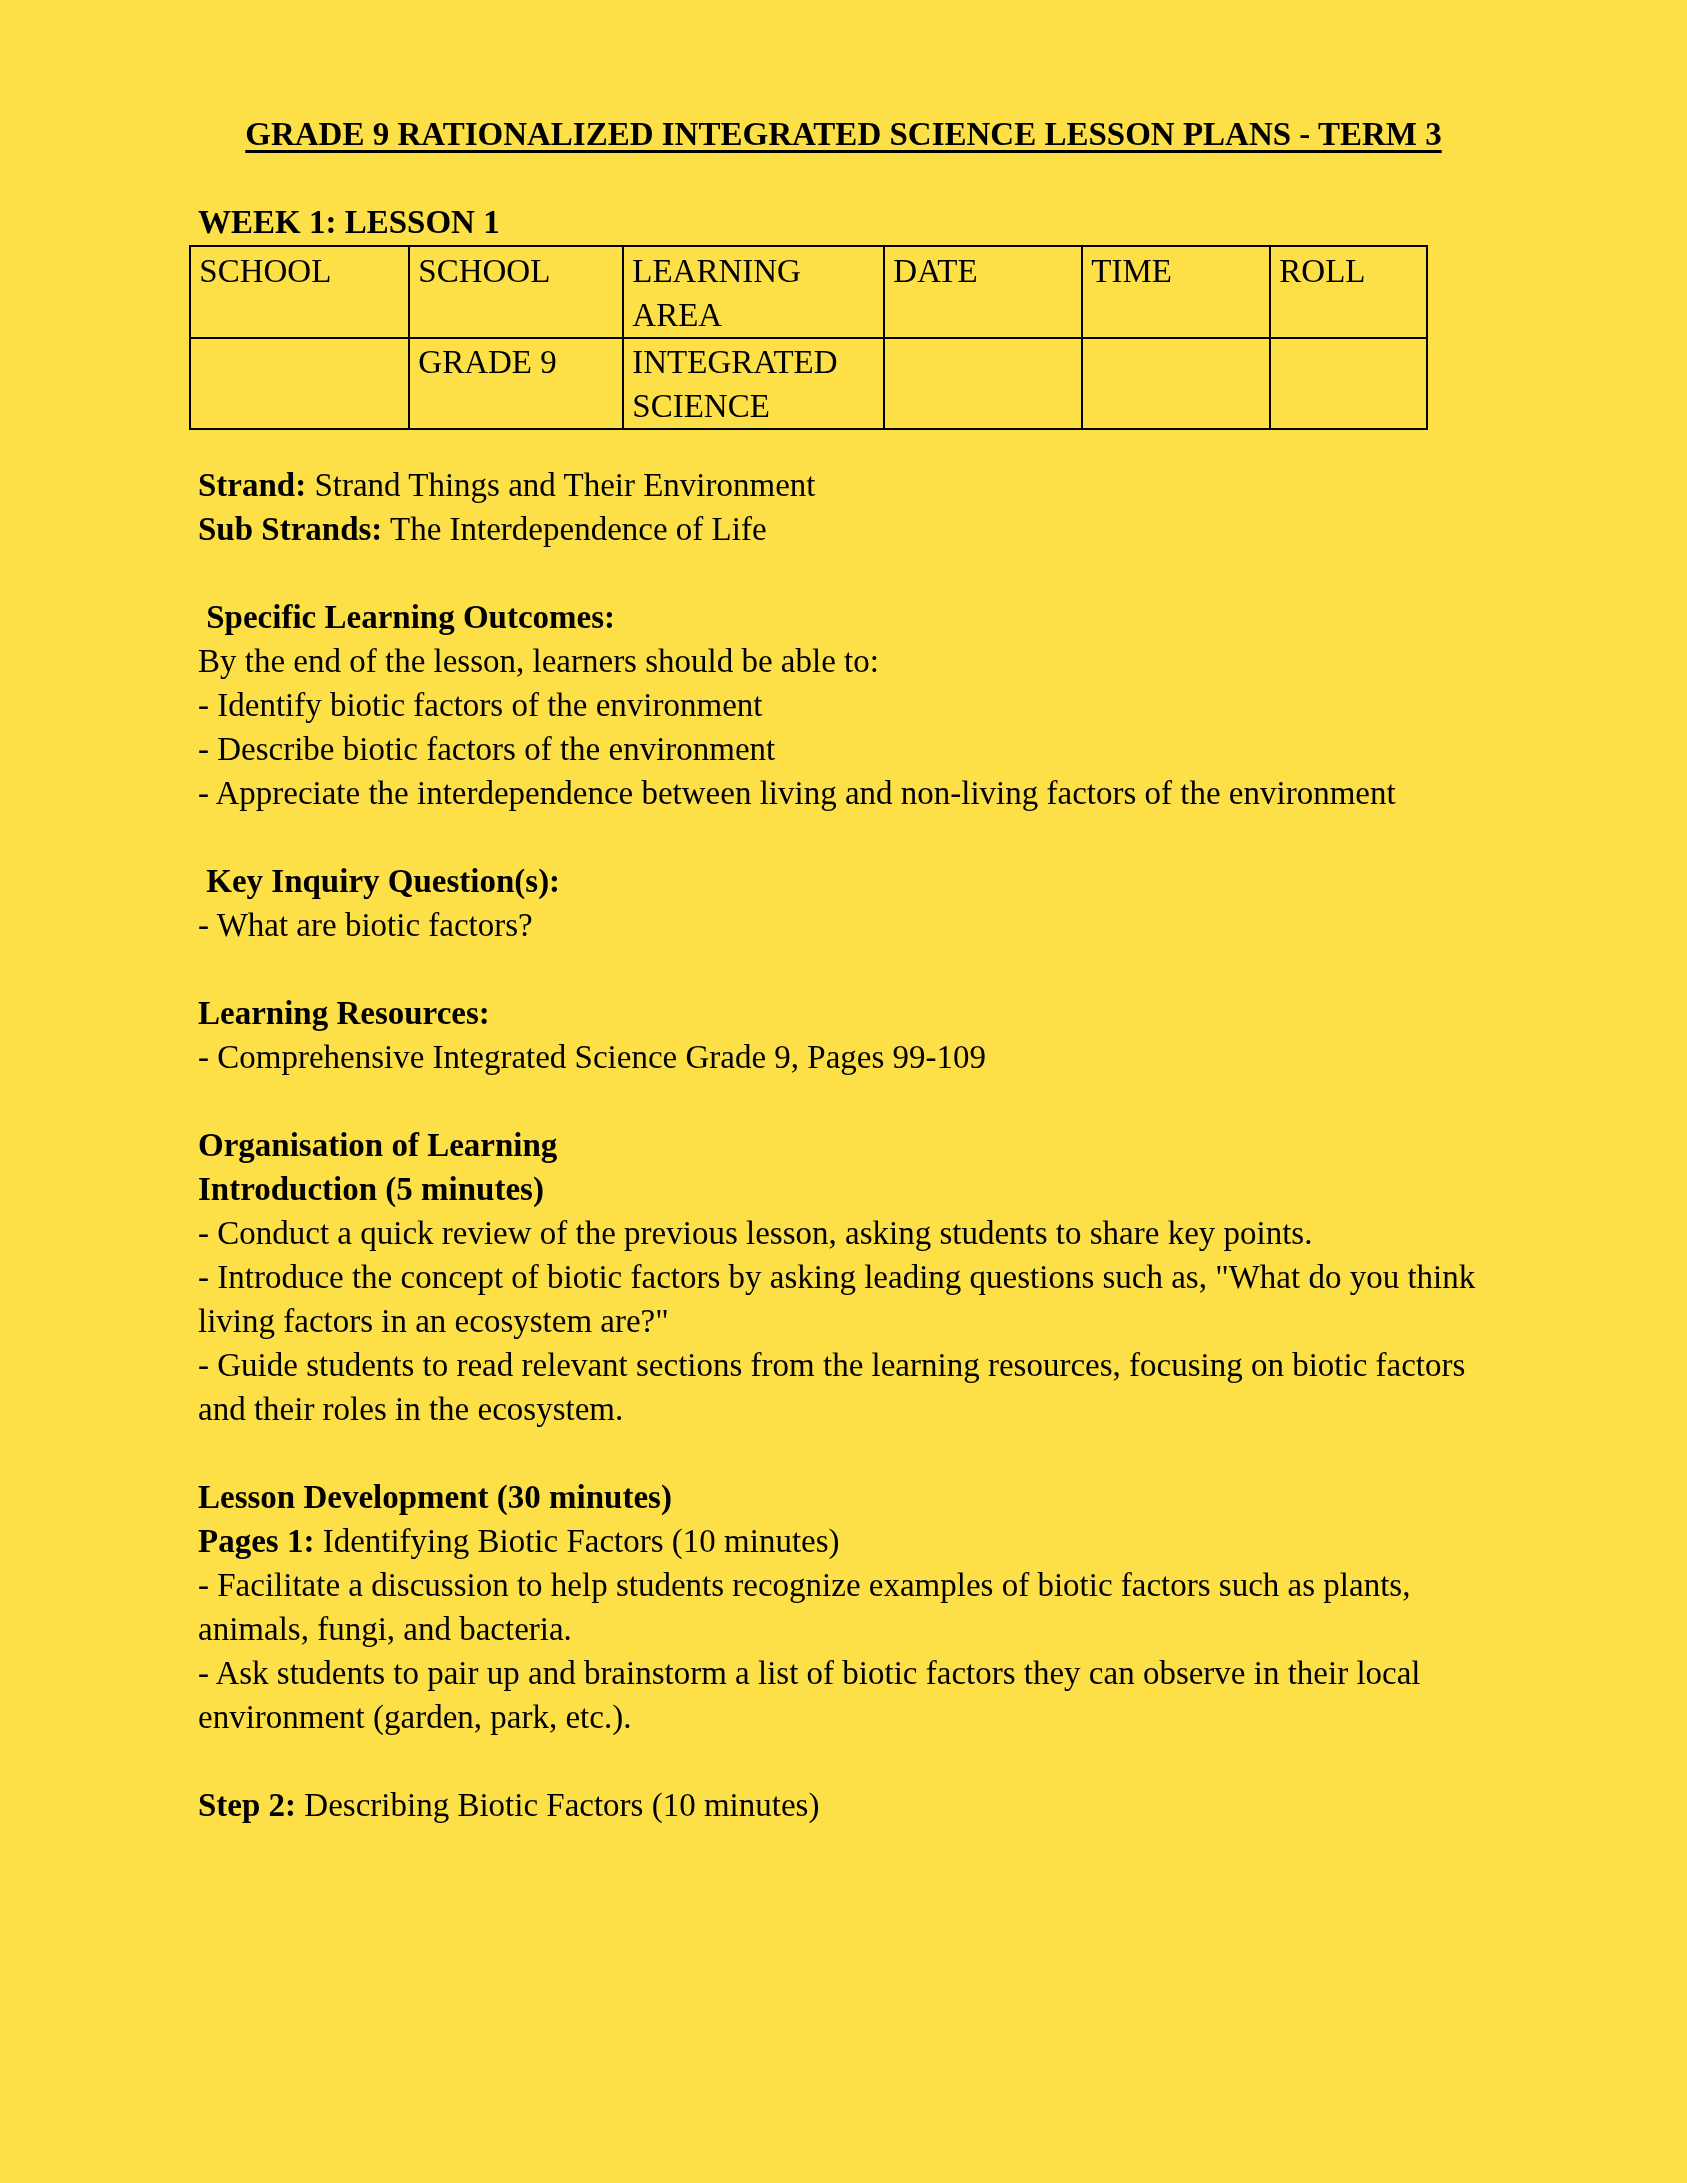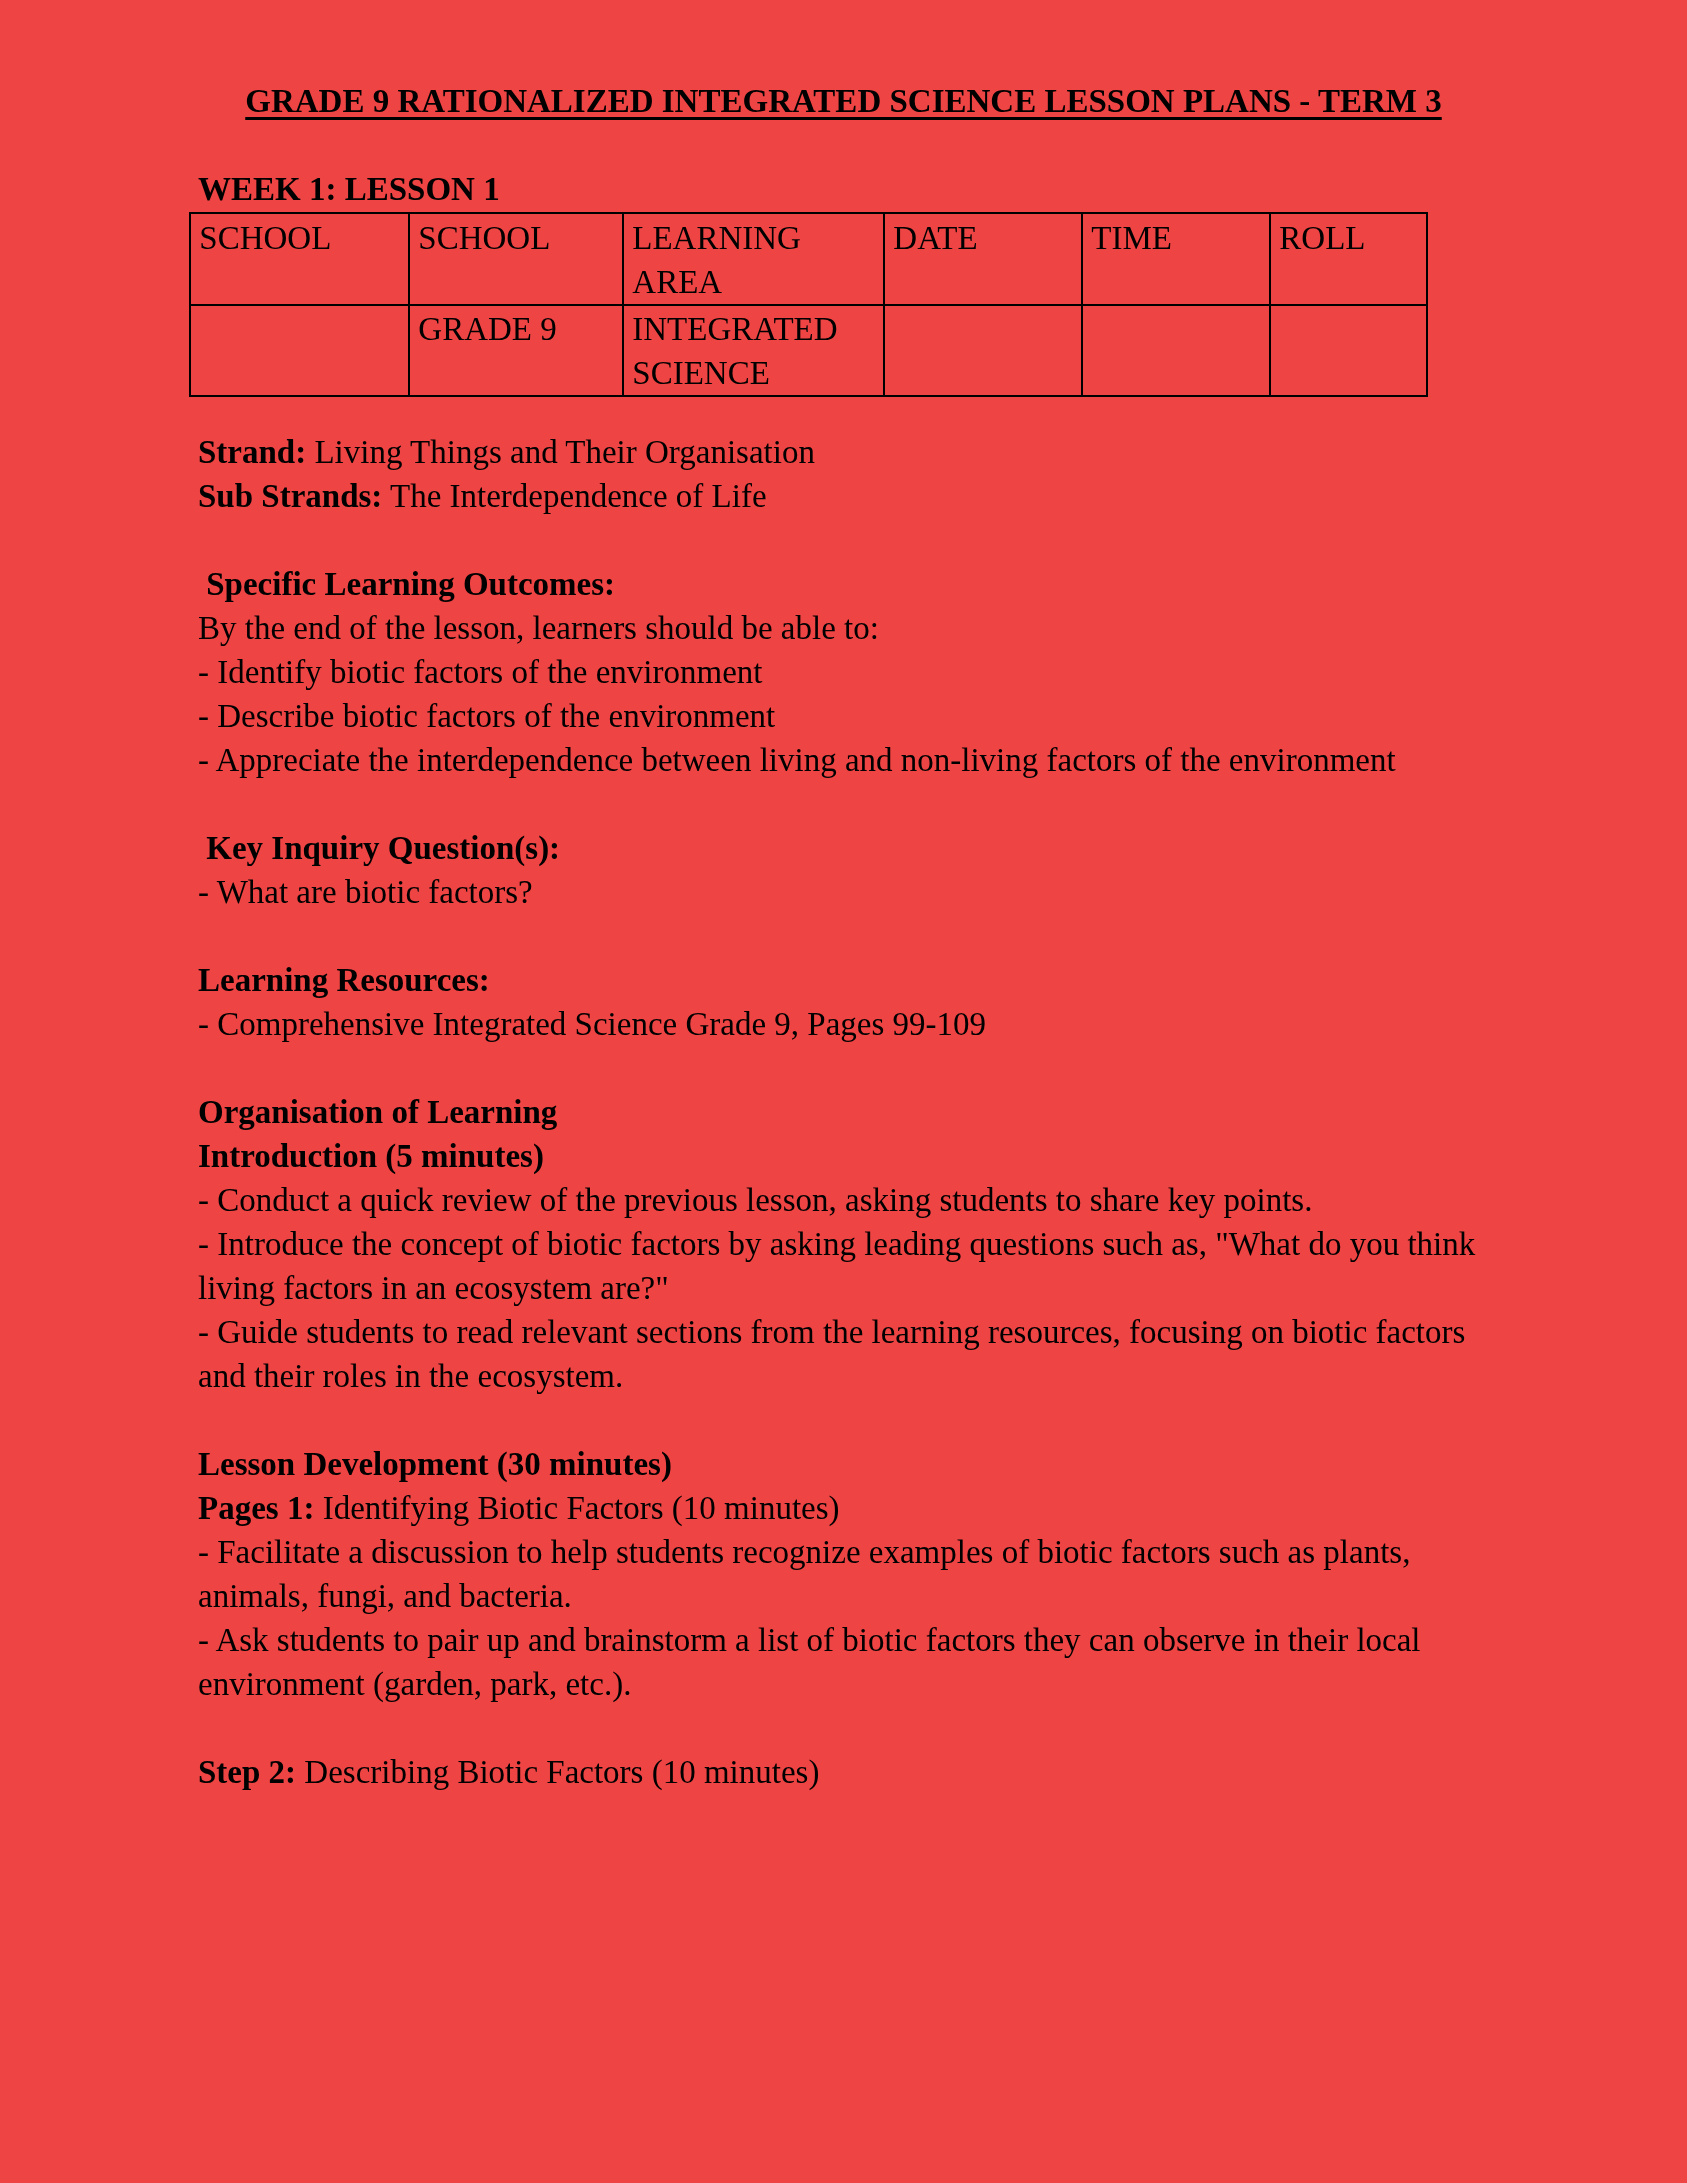--- a/index.html
+++ b/index.html
@@ -5,22 +5,22 @@
   html, body {
     margin: 0;
     padding: 0;
     background: #ffffff;
   }
   .page {
     position: relative;
     width: 1687px;
     height: 2183px;
     box-sizing: border-box;
-    padding: 79px 198px 0 198px;
-    background: #ef4444;
+    padding: 112px 198px 0 198px;
+    background: #fde047;
     color: #000000;
     font-family: "Liberation Serif", "DejaVu Serif", serif;
     font-size: 33px;
     line-height: 44px;
     overflow: hidden;
   }
   .doc-title {
     margin: 0;
     font-size: 33px;
     font-weight: bold;
@@ -106,21 +106,21 @@
           <td>INTEGRATED SCIENCE</td>
           <td></td>
           <td></td>
           <td></td>
         </tr>
     </tbody>
   </table>
 
   <div class="blocks">
       <div class="block">
-        <div class="line"><span class="b">Strand:</span><span class="r"> Living Things and Their Organisation</span></div>
+        <div class="line"><span class="b">Strand:</span><span class="r"> Strand Things and Their Environment</span></div>
         <div class="line"><span class="b">Sub Strands:</span><span class="r"> The Interdependence of Life</span></div>
       </div>
       <div class="block">
         <div class="line"><span class="b"> Specific Learning Outcomes:</span></div>
         <div class="line"><span class="r">By the end of the lesson, learners should be able to:</span></div>
         <div class="line"><span class="r">- Identify biotic factors of the environment</span></div>
         <div class="line"><span class="r">- Describe biotic factors of the environment</span></div>
         <div class="line"><span class="r">- Appreciate the interdependence between living and non-living factors of the environment</span></div>
       </div>
       <div class="block">

